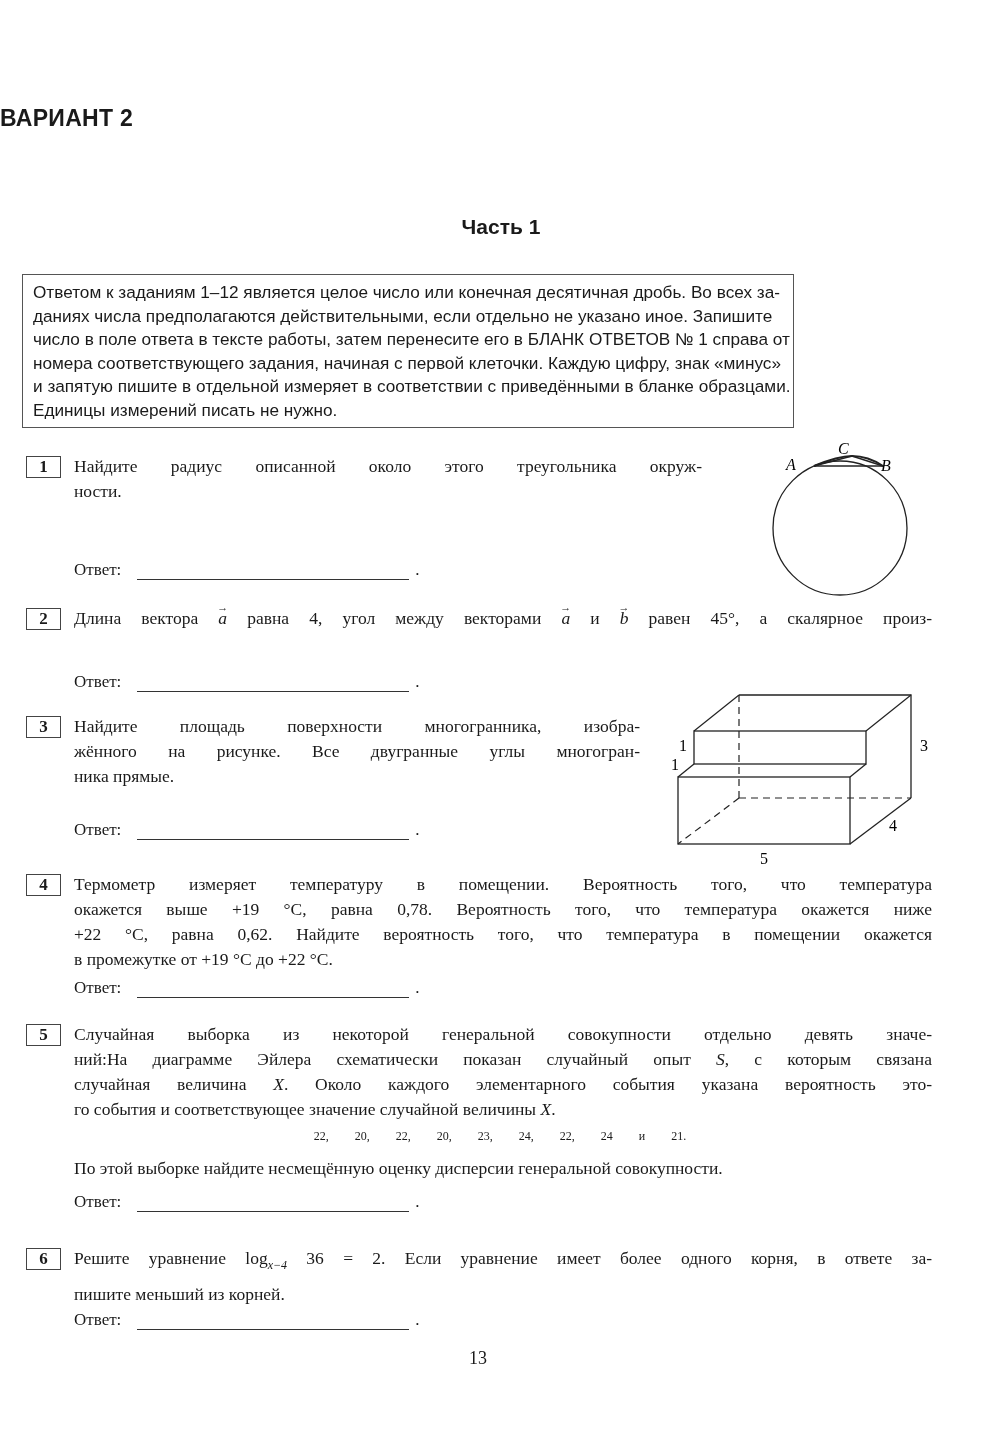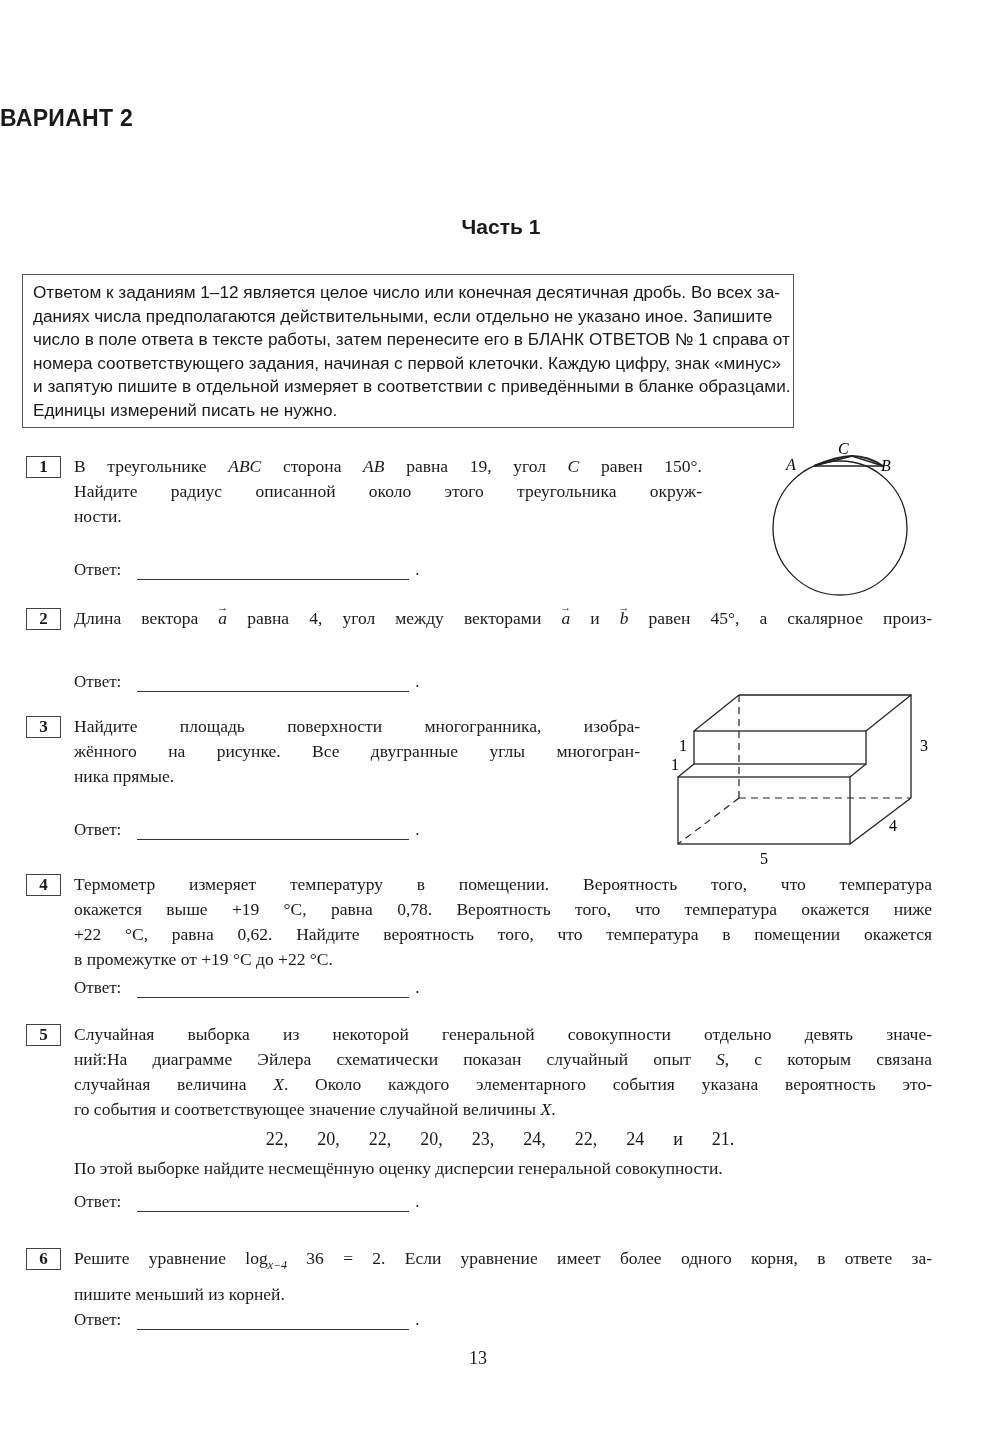--- a/index.html
+++ b/index.html
@@ -15,21 +15,21 @@
   .num-box { position: absolute; left: 0; top: 0; width: 35px; height: 22px; border: 1px solid #444; box-sizing: border-box; font-size: 17px; font-weight: bold; text-align: center; line-height: 20px; }
   .task-text { position: absolute; left: 48px; top: -2px; font-size: 17.5px; line-height: 25px; text-align: justify; }
   .task-text .line { display: block; text-align: justify; text-align-last: justify; }
   .task-text .line.last { text-align-last: left; }
   .answer { position: absolute; left: 48px; font-size: 17px; }
   .answer .blank { display: inline-block; width: 272px; border-bottom: 1px solid #333; margin-left: 16px; height: 16px; vertical-align: bottom; }
   .answer .dot { margin-left: 6px; }
   i.v { font-style: italic; }
   .vec { position: relative; font-style: italic; }
   .vec::before { content: "\2192"; position: absolute; left: 50%; transform: translateX(-50%); top: -13px; font-size: 11px; font-style: normal; }
-  #sample { left: 0; width: 1000px; top: 1129px; text-align: center; font-size: 18px; word-spacing: 10px; }
+  #sample { left: 0; width: 1000px; top: 1129px; text-align: center; font-size: 12px; word-spacing: 10px; }
   #page-number { left: 0; width: 956px; top: 1348px; text-align: center; font-size: 18px; }
   svg text { font-family: "Liberation Serif", "DejaVu Serif", serif; }
 </style>
 </head>
 <body>
 
 <div id="variant-title" class="abs sans">ВАРИАНТ 2</div>
 <div id="part-title" class="abs sans">Часть 1</div>
 
 <div id="instructions" class="abs sans">
@@ -37,21 +37,20 @@
   <p>даниях числа предполагаются действительными, если отдельно не указано иное. Запишите</p>
   <p>число в поле ответа в тексте работы, затем перенесите его в БЛАНК ОТВЕТОВ № 1 справа от</p>
   <p>номера соответствующего задания, начиная с первой клеточки. Каждую цифру, знак «минус»</p>
   <p>и запятую пишите в отдельной измеряет в соответствии с приведёнными в бланке образцами.</p>
   <p style="text-align-last:left">Единицы измерений писать не нужно.</p>
 </div>
 
 <div class="task serif" style="top:456px; width:680px;">
   <div class="num-box serif">1</div>
   <div class="task-text" style="width:628px;">
-    <span class="line">В треугольнике <i class="v">ABC</i> сторона <i class="v">AB</i> равна 19, угол <i class="v">C</i> равен 150°.</span>
     <span class="line">Найдите радиус описанной около этого треугольника окруж-</span>
     <span class="line last">ности.</span>
   </div>
   <div class="answer" style="top:104px;">
     <span>Ответ:</span><span class="blank"></span><span class="dot">.</span>
   </div>
 </div>
 
 <svg class="abs" style="left:768px; top:438px;" width="150" height="160">
   <circle cx="72" cy="90" r="67" fill="none" stroke="#222" stroke-width="1.3"></circle>

